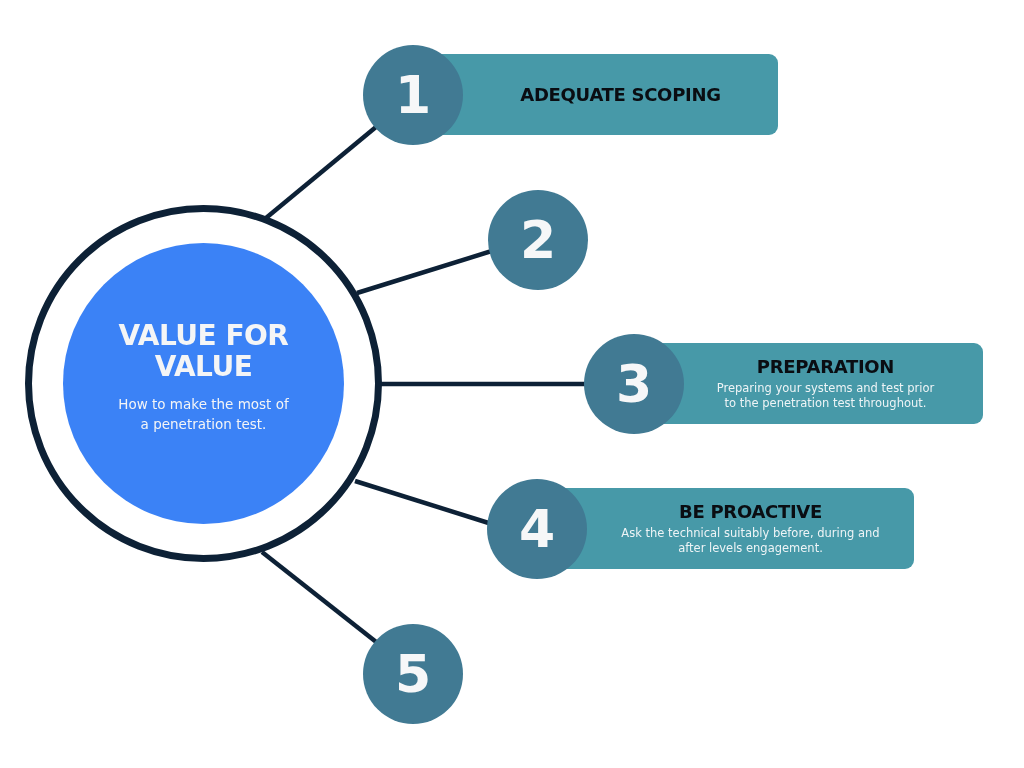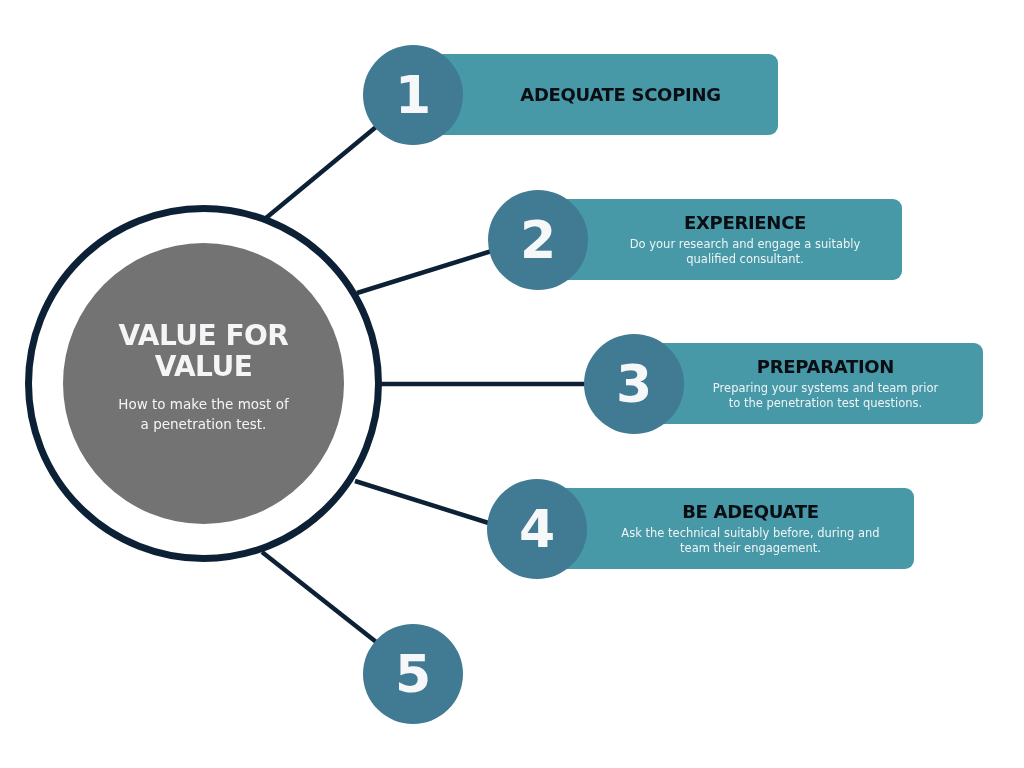--- a/index.html
+++ b/index.html
@@ -8,21 +8,21 @@
       position: relative; overflow: hidden;
       font-family: "DejaVu Sans", sans-serif;
     }
     svg.lines { position: absolute; left: 0; top: 0; width: 1024px; height: 768px; }
     .outer-ring {
       position: absolute; left: 25px; top: 205px; width: 343px; height: 343px;
       border: 7px solid #0d2136; border-radius: 50%; background: #ffffff; box-sizing: content-box;
     }
     .hub {
       position: absolute; left: 63px; top: 243px; width: 281px; height: 281px;
-      border-radius: 50%; background: #737373;
+      border-radius: 50%; background: #3b82f6;
       display: flex; flex-direction: column; align-items: center; justify-content: center;
       color: #f4f5f6; text-align: center;
     }
     .hub-title {
       font-family: "DejaVu Sans", sans-serif; font-weight: bold; font-size: 28px;
       line-height: 31px; letter-spacing: -0.5px; margin-top: -14px;
     }
     .hub-sub {
       font-family: "DejaVu Sans", sans-serif; font-size: 13.5px; line-height: 20px; margin-top: 12px; text-align: center;
     }
@@ -71,47 +71,40 @@
 </div>
 
 <div class="step" style="left:363px; top:45px; width:415px;">
   <div class="card" style="left:40px; width:375px;">
     <div class="card-title">ADEQUATE SCOPING</div>
   </div>
   <div class="num">1</div>
 </div>
 
 <div class="step" style="left:488px; top:190px; width:414px;">
-  <div class="card" style="left:40px; width:374px;">
-    <div class="card-title">EXPERIENCE</div>
-    <div class="card-desc">
-      <div>Do your research and engage a suitably</div>
-      <div>qualified consultant.</div>
-    </div>
-  </div>
   <div class="num">2</div>
 </div>
 
 <div class="step" style="left:584px; top:334px; width:415px;">
   <div class="card" style="left:24px; width:375px;">
     <div class="card-title">PREPARATION</div>
     <div class="card-desc">
-      <div>Preparing your systems and team prior</div>
-      <div>to the penetration test questions.</div>
+      <div>Preparing your systems and test prior</div>
+      <div>to the penetration test throughout.</div>
     </div>
   </div>
   <div class="num">3</div>
 </div>
 
 <div class="step" style="left:487px; top:479px; width:427px;">
   <div class="card" style="left:40px; width:387px;">
-    <div class="card-title">BE ADEQUATE</div>
+    <div class="card-title">BE PROACTIVE</div>
     <div class="card-desc">
       <div>Ask the technical suitably before, during and</div>
-      <div>team their engagement.</div>
+      <div>after levels engagement.</div>
     </div>
   </div>
   <div class="num">4</div>
 </div>
 
 <div class="step" style="left:363px; top:624px; width:415px;">
   <div class="num">5</div>
 </div>
 
 </body></html>

